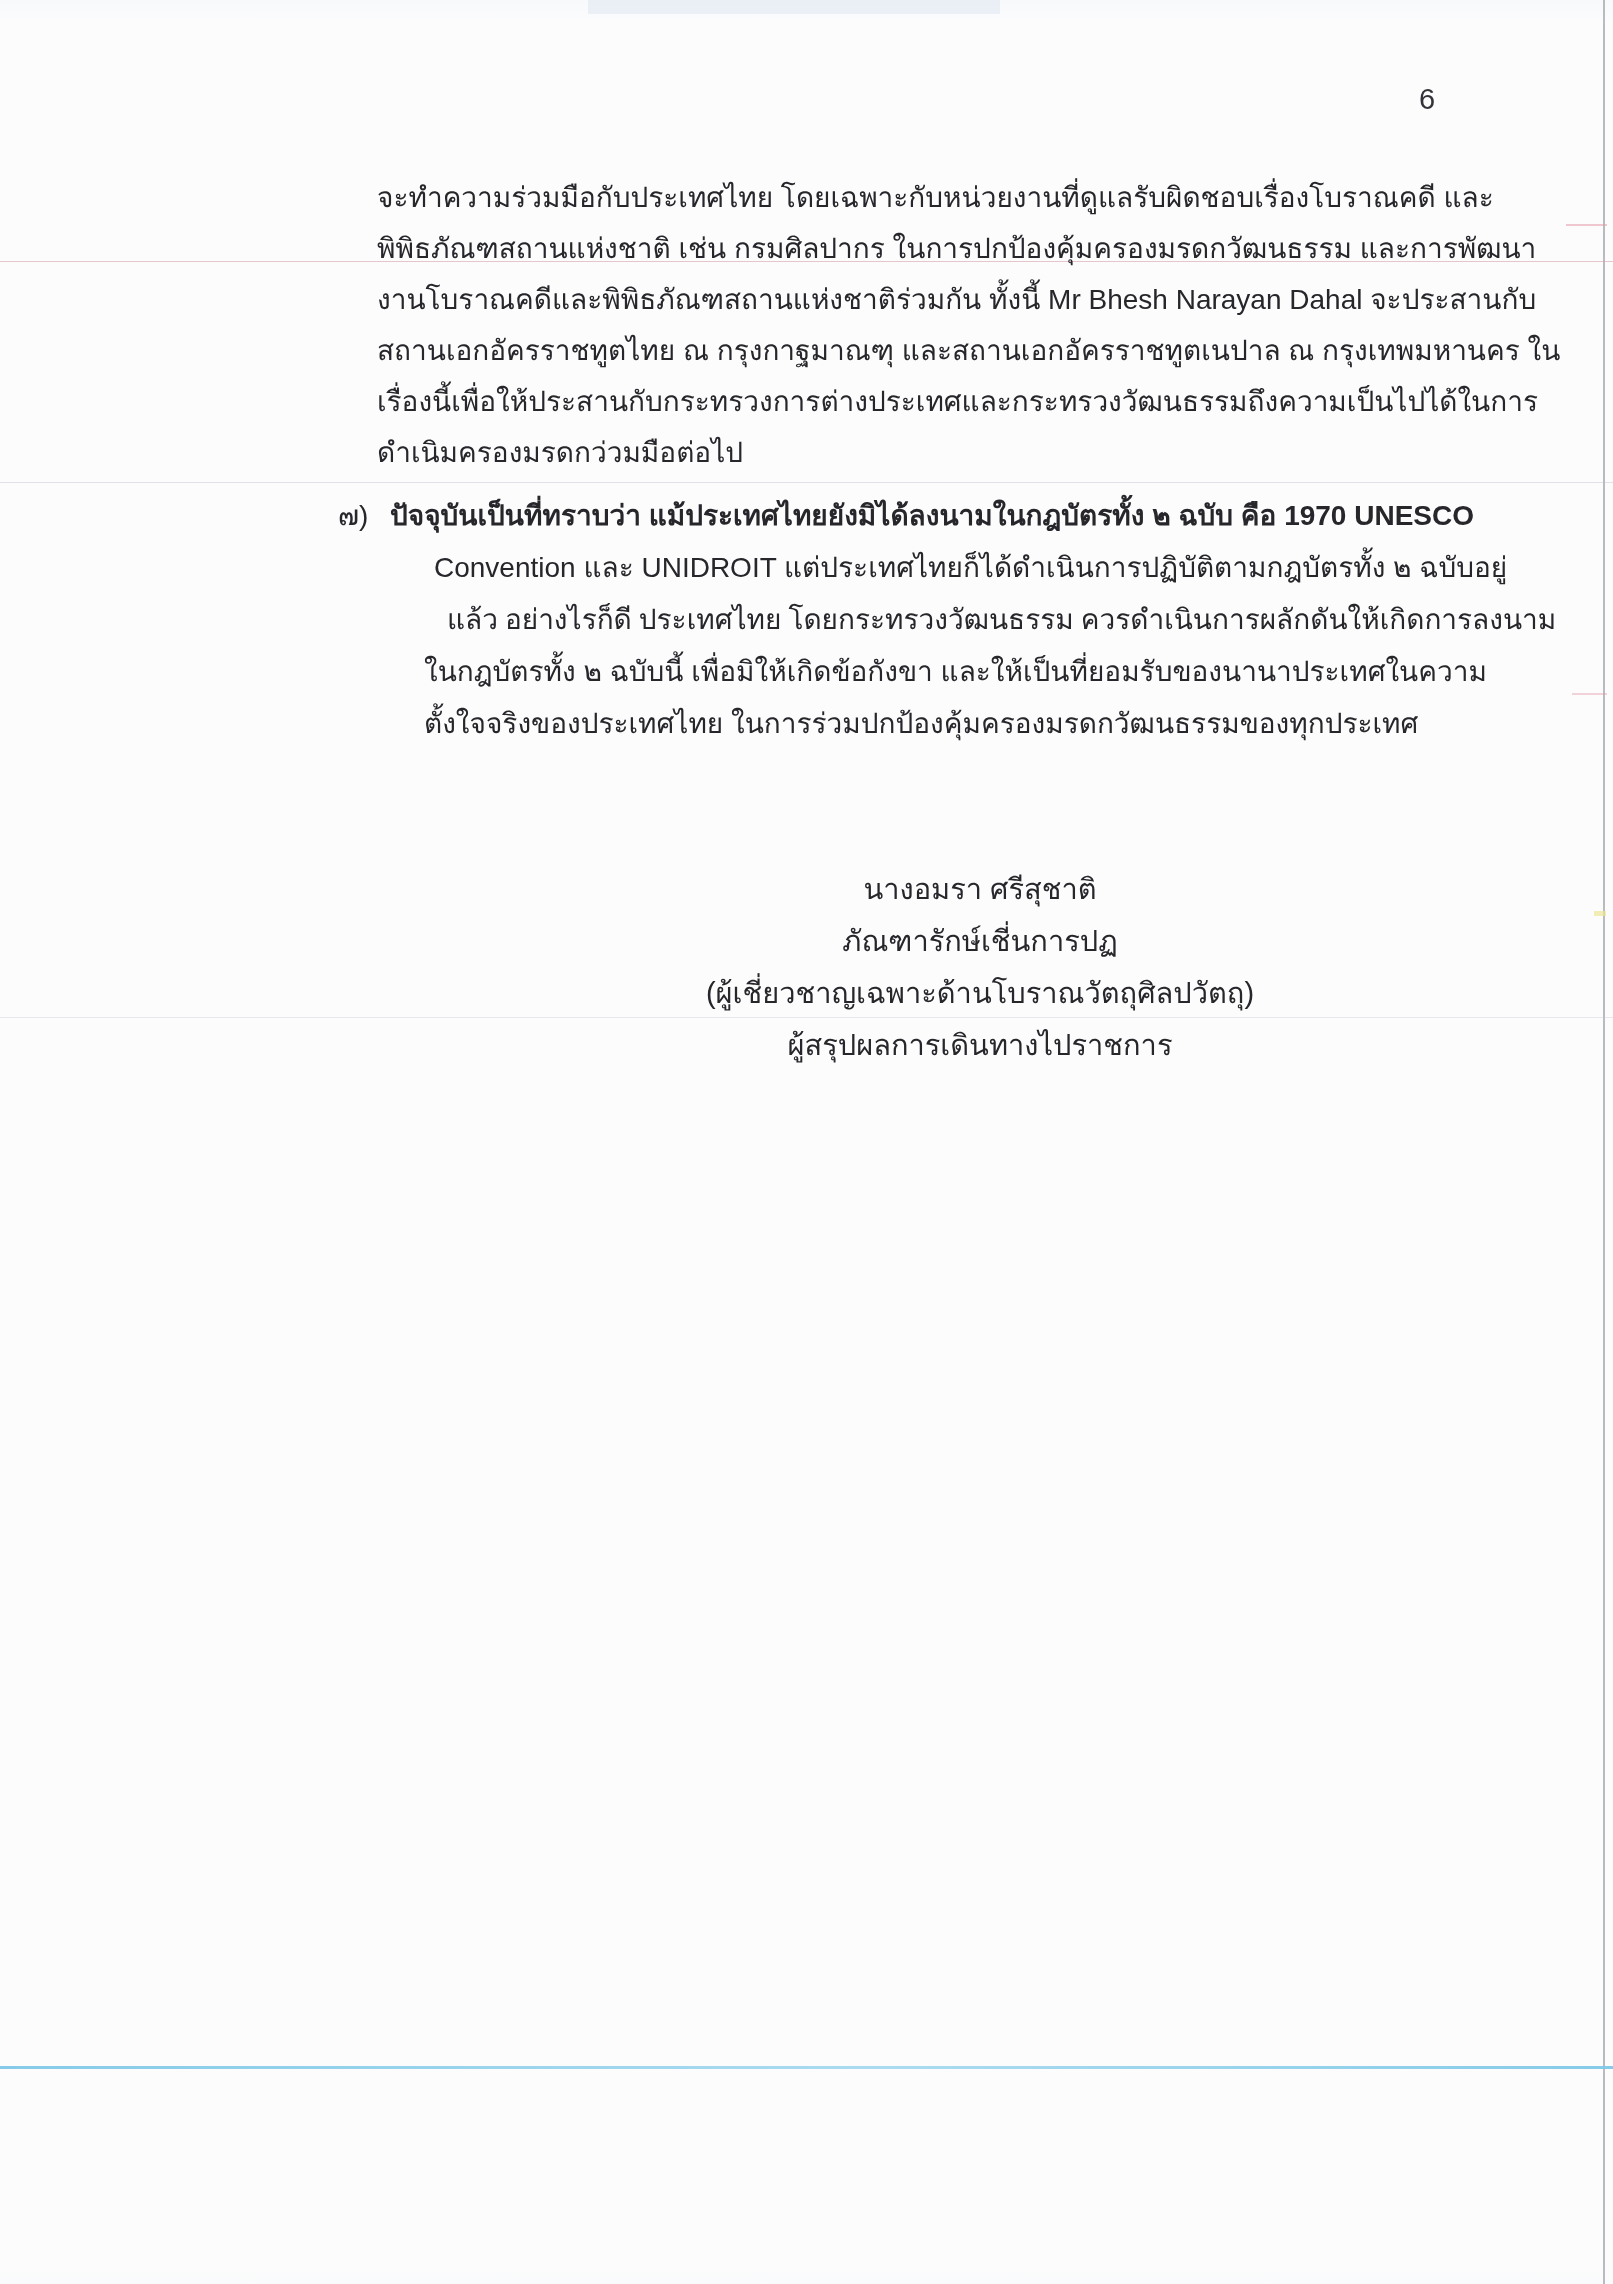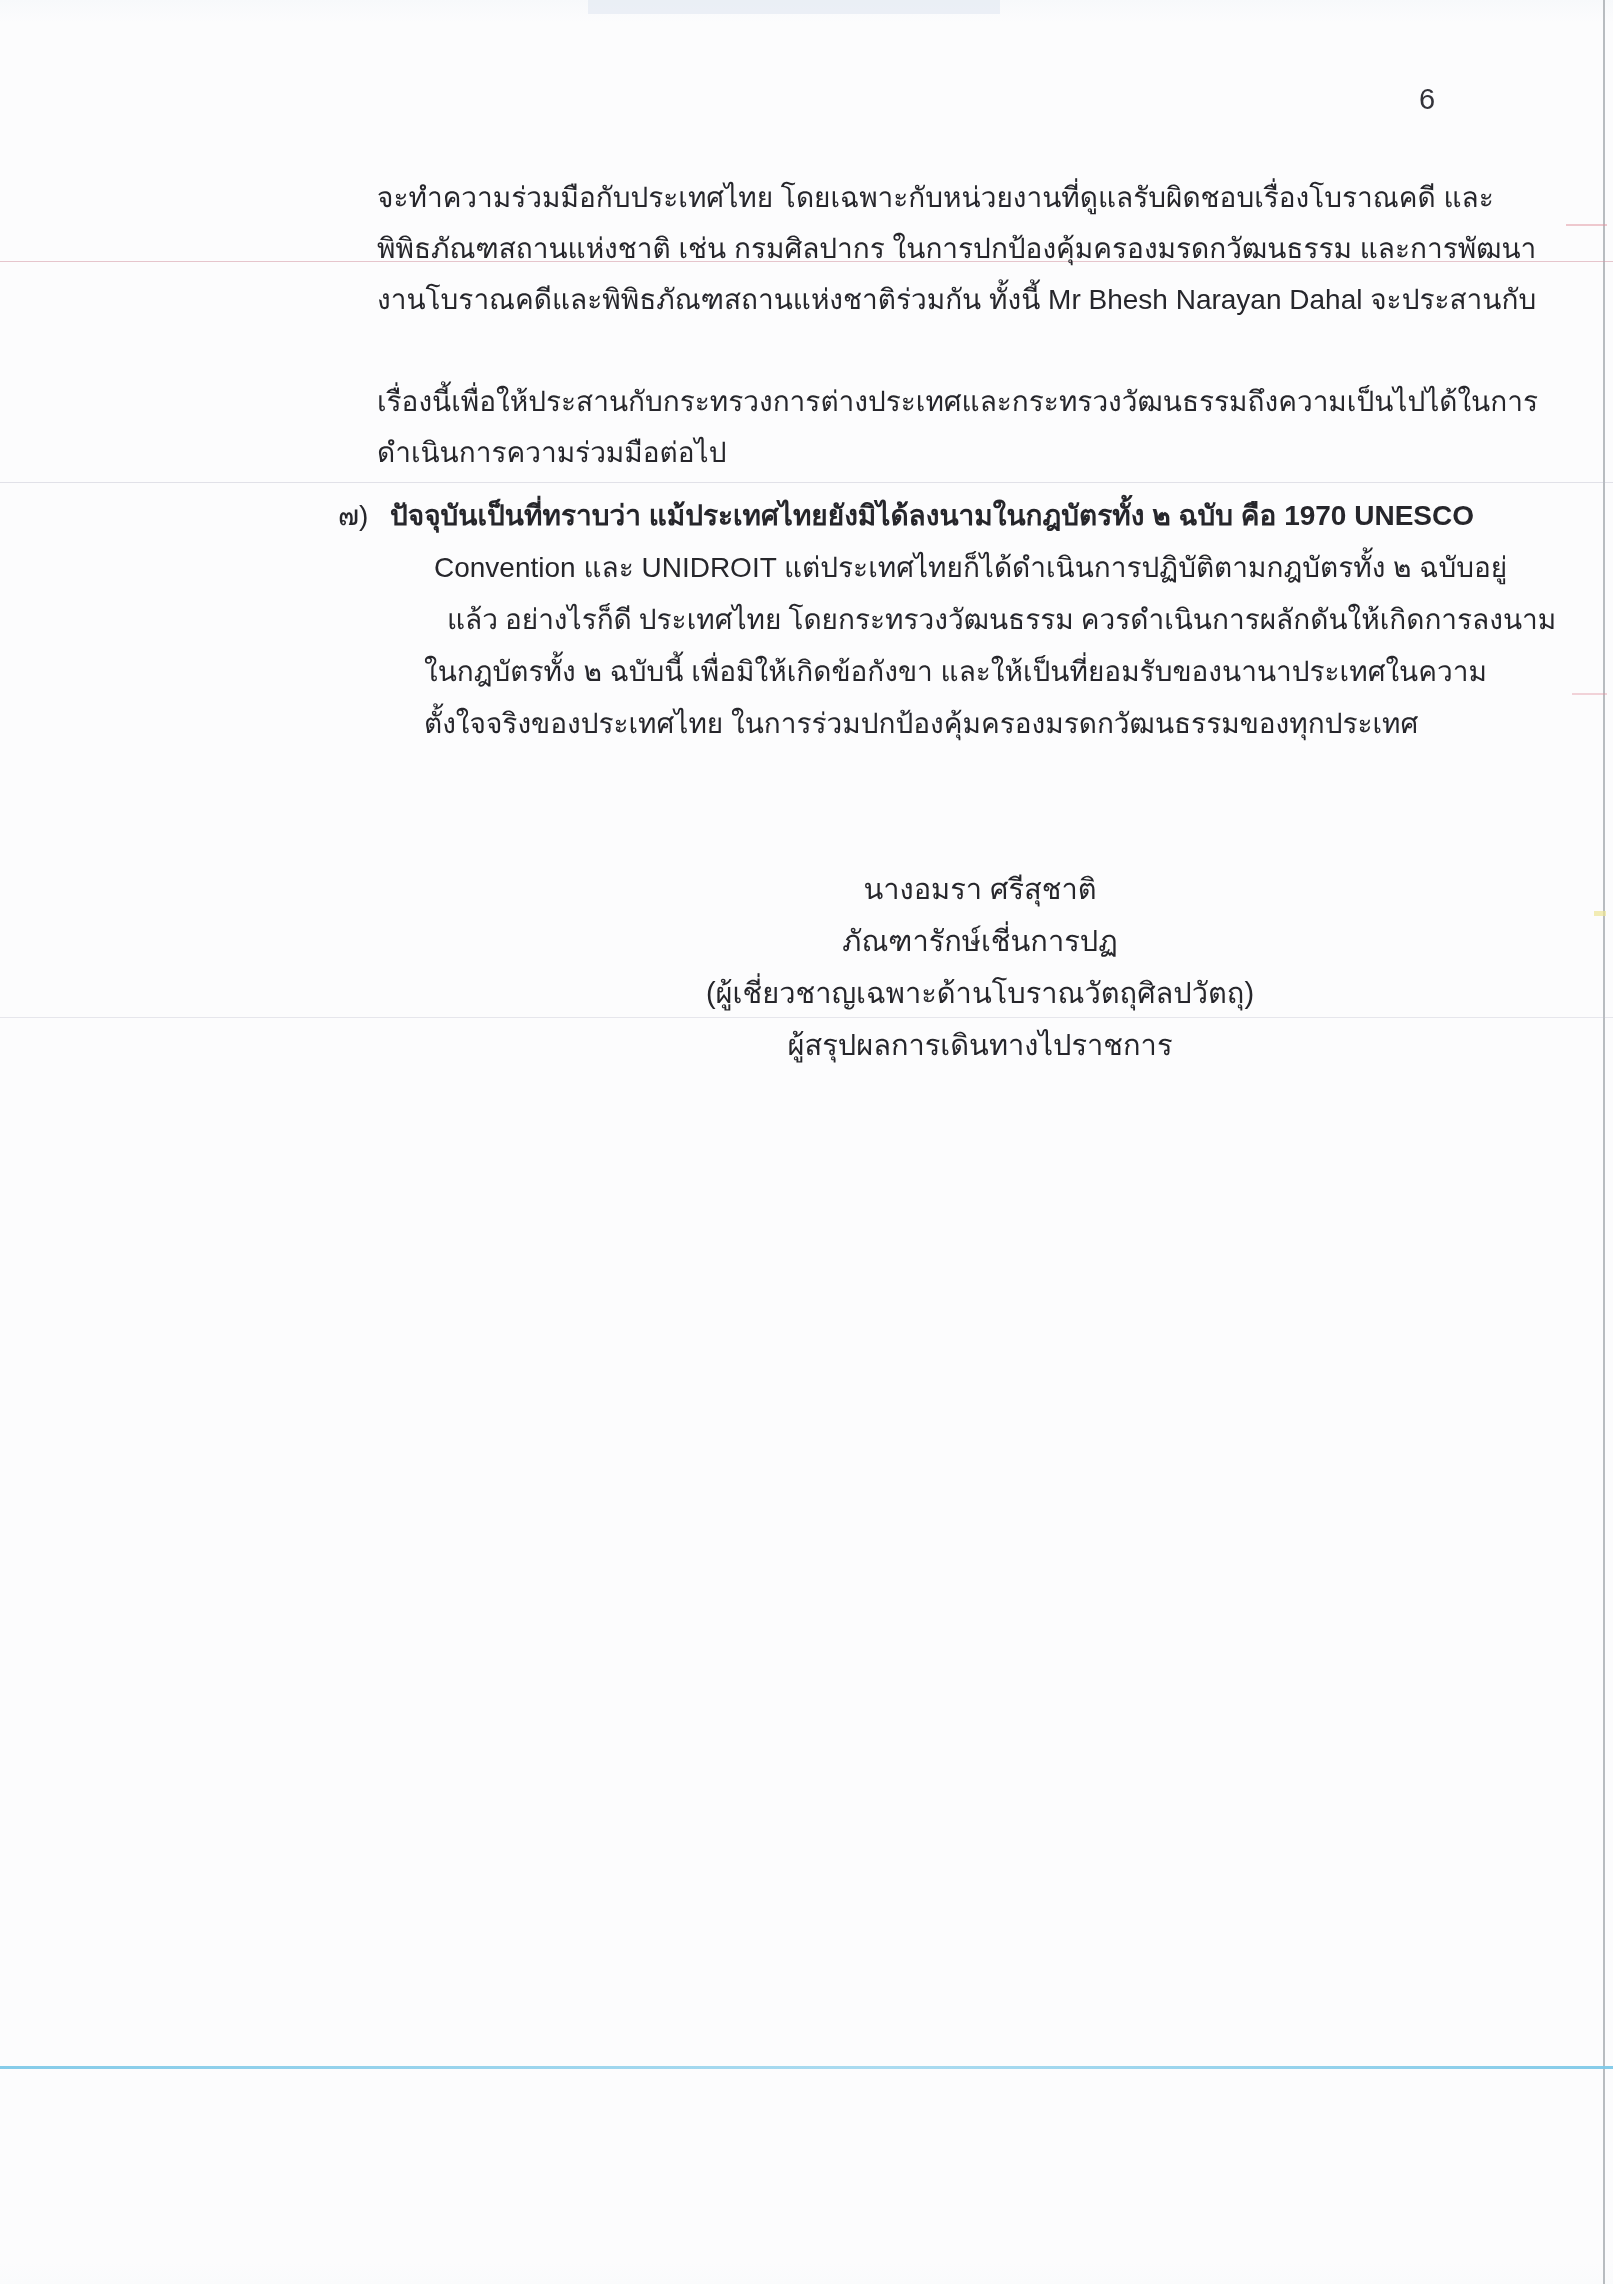--- a/index.html
+++ b/index.html
@@ -116,22 +116,23 @@
   <div class="hline-cyan"></div>
   <div class="tick-pink-1"></div>
   <div class="tick-pink-2"></div>
   <div class="tick-yellow"></div>
 
   <div class="pageno">6</div>
 
   <div class="line" style="left:377px; top:178px;">จะทำความร่วมมือกับประเทศไทย โดยเฉพาะกับหน่วยงานที่ดูแลรับผิดชอบเรื่องโบราณคดี และ</div>
   <div class="line" style="left:377px; top:229px;">พิพิธภัณฑสถานแห่งชาติ เช่น กรมศิลปากร ในการปกป้องคุ้มครองมรดกวัฒนธรรม และการพัฒนา</div>
   <div class="line" style="left:377px; top:280px;">งานโบราณคดีและพิพิธภัณฑสถานแห่งชาติร่วมกัน ทั้งนี้ Mr Bhesh Narayan Dahal จะประสานกับ</div>
+  <div class="line" style="left:377px; top:331px;">สถานเอกอัครราชทูตไทย ณ กรุงกาฐมาณฑุ และสถานเอกอัครราชทูตเนปาล ณ กรุงเทพมหานคร ใน</div>
   <div class="line" style="left:377px; top:382px;">เรื่องนี้เพื่อให้ประสานกับกระทรวงการต่างประเทศและกระทรวงวัฒนธรรมถึงความเป็นไปได้ในการ</div>
-  <div class="line" style="left:377px; top:433px;">ดำเนินการความร่วมมือต่อไป</div>
+  <div class="line" style="left:377px; top:433px;">ดำเนิมครองมรดกว่วมมือต่อไป</div>
 
   <div class="line" style="left:338px; top:496px;">๗)</div>
   <div class="line" style="left:390px; top:496px;font-weight:bold;">ปัจจุบันเป็นที่ทราบว่า แม้ประเทศไทยยังมิได้ลงนามในกฎบัตรทั้ง ๒ ฉบับ คือ 1970 UNESCO</div>
   <div class="line" style="left:434px; top:548px;">Convention และ UNIDROIT แต่ประเทศไทยก็ได้ดำเนินการปฏิบัติตามกฎบัตรทั้ง ๒ ฉบับอยู่</div>
   <div class="line" style="left:447px; top:600px;font-family:Liberation Serif, serif;">แล้ว  อย่างไรก็ดี ประเทศไทย โดยกระทรวงวัฒนธรรม ควรดำเนินการผลักดันให้เกิดการลงนาม</div>
   <div class="line" style="left:424px; top:652px;">ในกฎบัตรทั้ง ๒ ฉบับนี้  เพื่อมิให้เกิดข้อกังขา และให้เป็นที่ยอมรับของนานาประเทศในความ</div>
   <div class="line" style="left:424px; top:704px;">ตั้งใจจริงของประเทศไทย ในการร่วมปกป้องคุ้มครองมรดกวัฒนธรรมของทุกประเทศ</div>
 
   <div class="sig" style="top:870px;">นางอมรา  ศรีสุชาติ</div>
   <div class="sig" style="top:922px;">ภัณฑารักษ์เชี่นการปฏ</div>

